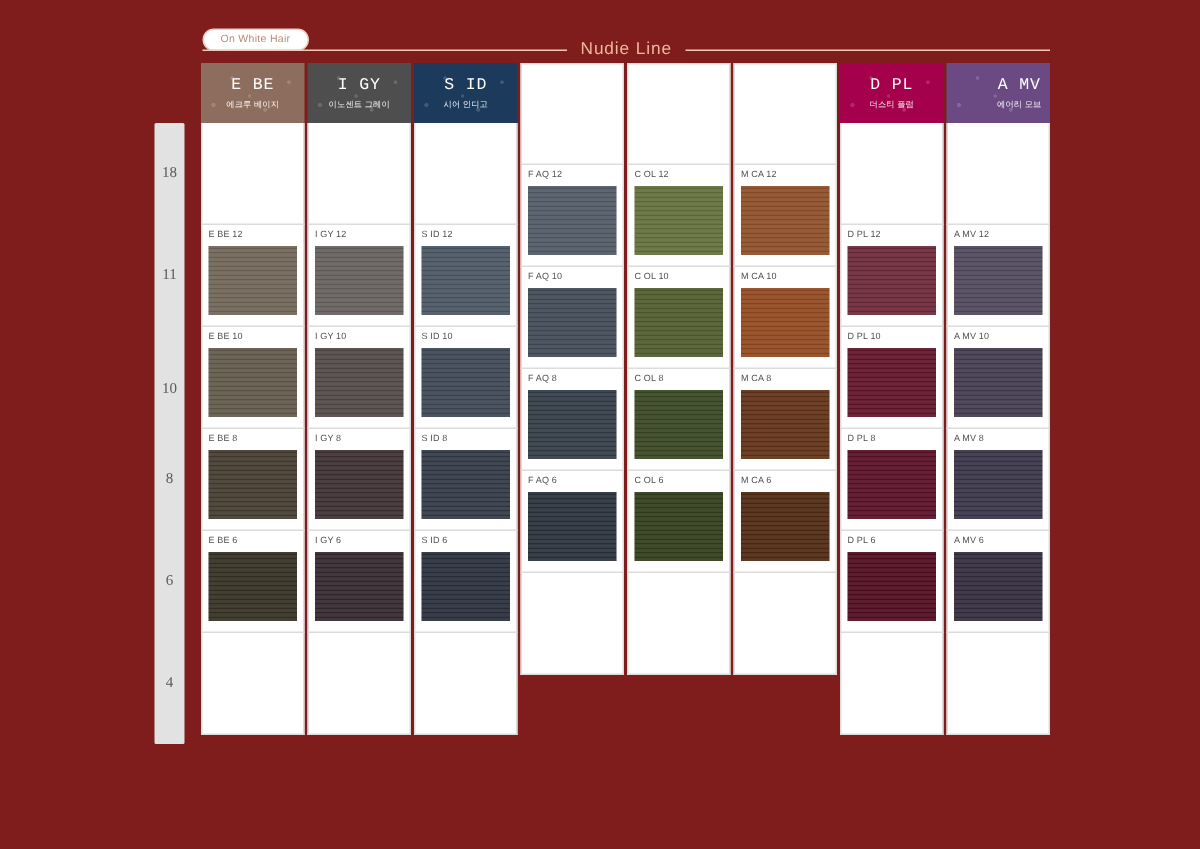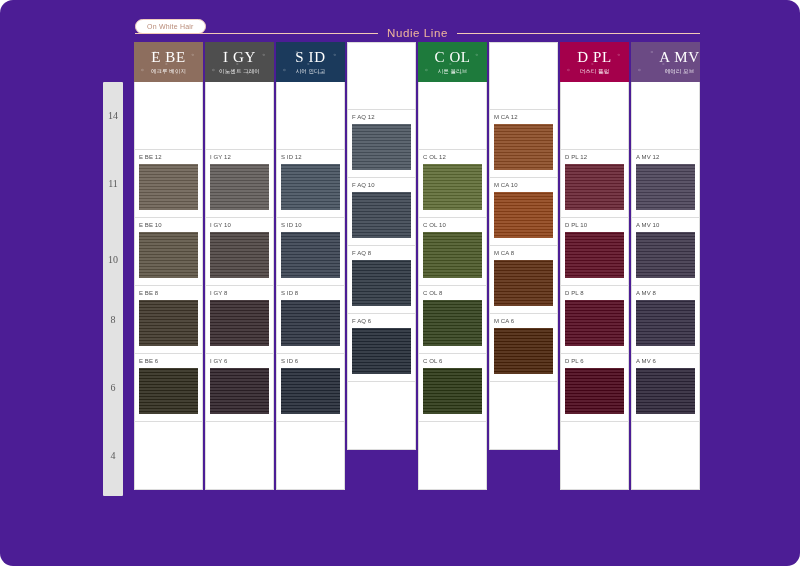--- a/index.html
+++ b/index.html
@@ -6,22 +6,21 @@
   html, body {
     margin: 0; padding: 0;
     width: 800px; height: 566px;
     background: #ffffff;
     font-family: "Liberation Sans", sans-serif;
     overflow: hidden;
   }
   #page {
     position: relative;
     width: 800px; height: 566px;
-    background: #4c1d95;
-    border-radius: 13px;
+    background: #7f1d1d;
   }
 
   
   .badge-row {
     position: absolute;
     left: 135px; top: 15px;
     width: 560px; height: 16px;
   }
   .badge {
     display: inline-block;
@@ -103,22 +102,22 @@
     opacity: .16;
     background:
       radial-gradient(circle at 12% 70%, #fff 0 1.2px, transparent 1.6px),
       radial-gradient(circle at 30% 25%, #fff 0 1px, transparent 1.4px),
       radial-gradient(circle at 62% 78%, #fff 0 1.1px, transparent 1.5px),
       radial-gradient(circle at 85% 32%, #fff 0 1px, transparent 1.4px),
       radial-gradient(circle at 47% 55%, #fff 0 .9px, transparent 1.3px);
   }
   .col-code {
     position: relative;
-    font-family: Liberation Serif, serif;
-    font-size: 15px;
+    font-family: Liberation Mono, monospace;
+    font-size: 11px;
     letter-spacing: .6px;
     line-height: 1.1;
   }
   .col-sub {
     position: relative;
     font-size: 5.5px;
     letter-spacing: .1px;
     margin-top: 3px;
     opacity: .95;
   }
@@ -158,21 +157,21 @@
     <span class="badge">On White Hair</span>
   </div>
 
   <div class="title-row">
     <span class="title-rule left"></span>
     <span class="chart-title">Nudie Line</span>
     <span class="title-rule right"></span>
   </div>
 
   <div class="axis" id="axis">
-      <div class="axis-tick" style="top: 28px;">14</div>
+      <div class="axis-tick" style="top: 28px;">18</div>
       <div class="axis-tick" style="top: 96px;">11</div>
       <div class="axis-tick" style="top: 172px;">10</div>
       <div class="axis-tick" style="top: 232px;">8</div>
       <div class="axis-tick" style="top: 300px;">6</div>
       <div class="axis-tick" style="top: 368px;">4</div>
     </div>
 
   <div class="grid" id="grid">
       <div class="col">
         <div class="col-head" style="background: rgb(141, 110, 94);">
@@ -279,25 +278,20 @@
         </div>
         <div class="cell">
           <div class="cell-label">F AQ 6</div>
           <div class="swatch" style="background-color: rgb(35, 42, 54); background-image: repeating-linear-gradient(0deg, rgba(255, 255, 255, 0.1) 0px, rgba(255, 255, 255, 0.1) 1px, rgba(0, 0, 0, 0.1) 1px, rgba(0, 0, 0, 0.1) 2px);"></div>
         </div>
         <div class="cell empty">
           <div class="cell-label"></div>
         </div>
       </div>
       <div class="col">
-        <div class="col-head" style="background: rgb(30, 122, 60);">
-          <span class="deco"></span>
-          <span class="col-code">C OL</span>
-          <span class="col-sub">시폰 올리브</span>
-        </div>
         <div class="cell empty">
           <div class="cell-label"></div>
         </div>
         <div class="cell">
           <div class="cell-label">C OL 12</div>
           <div class="swatch" style="background-color: rgb(93, 107, 52); background-image: repeating-linear-gradient(0deg, rgba(255, 255, 255, 0.1) 0px, rgba(255, 255, 255, 0.1) 1px, rgba(0, 0, 0, 0.1) 1px, rgba(0, 0, 0, 0.1) 2px);"></div>
         </div>
         <div class="cell">
           <div class="cell-label">C OL 10</div>
           <div class="swatch" style="background-color: rgb(74, 87, 38); background-image: repeating-linear-gradient(0deg, rgba(255, 255, 255, 0.1) 0px, rgba(255, 255, 255, 0.1) 1px, rgba(0, 0, 0, 0.1) 1px, rgba(0, 0, 0, 0.1) 2px);"></div>

